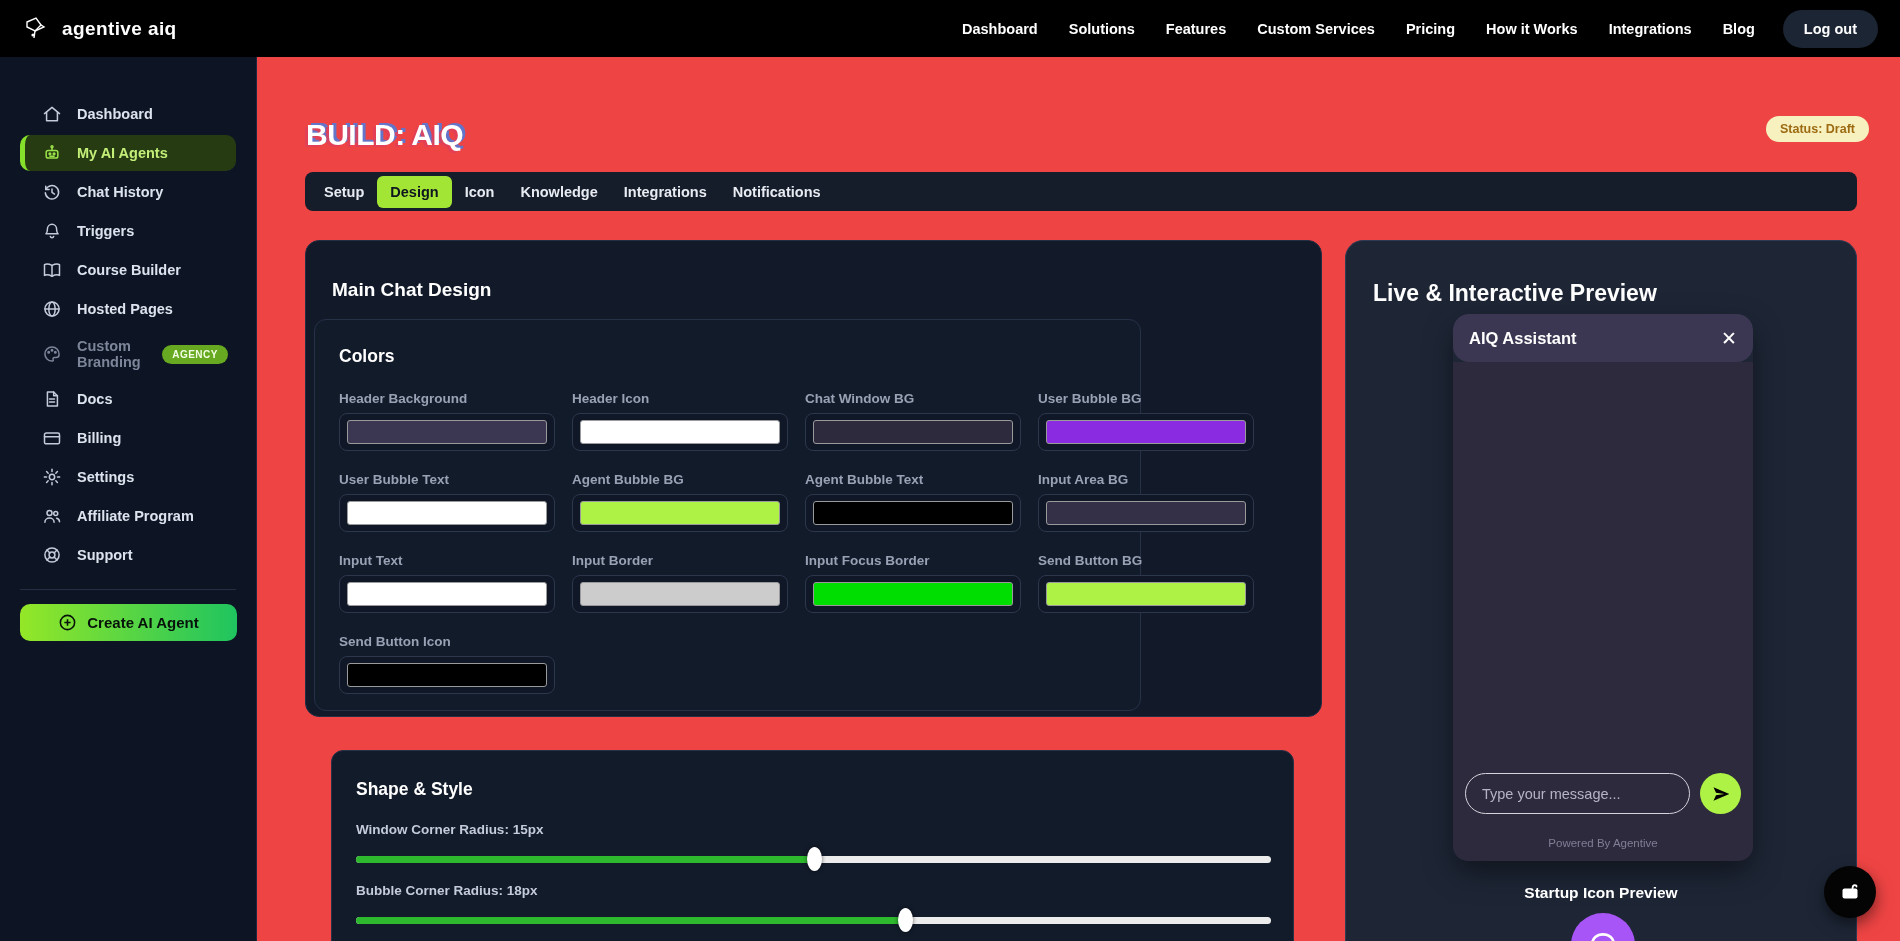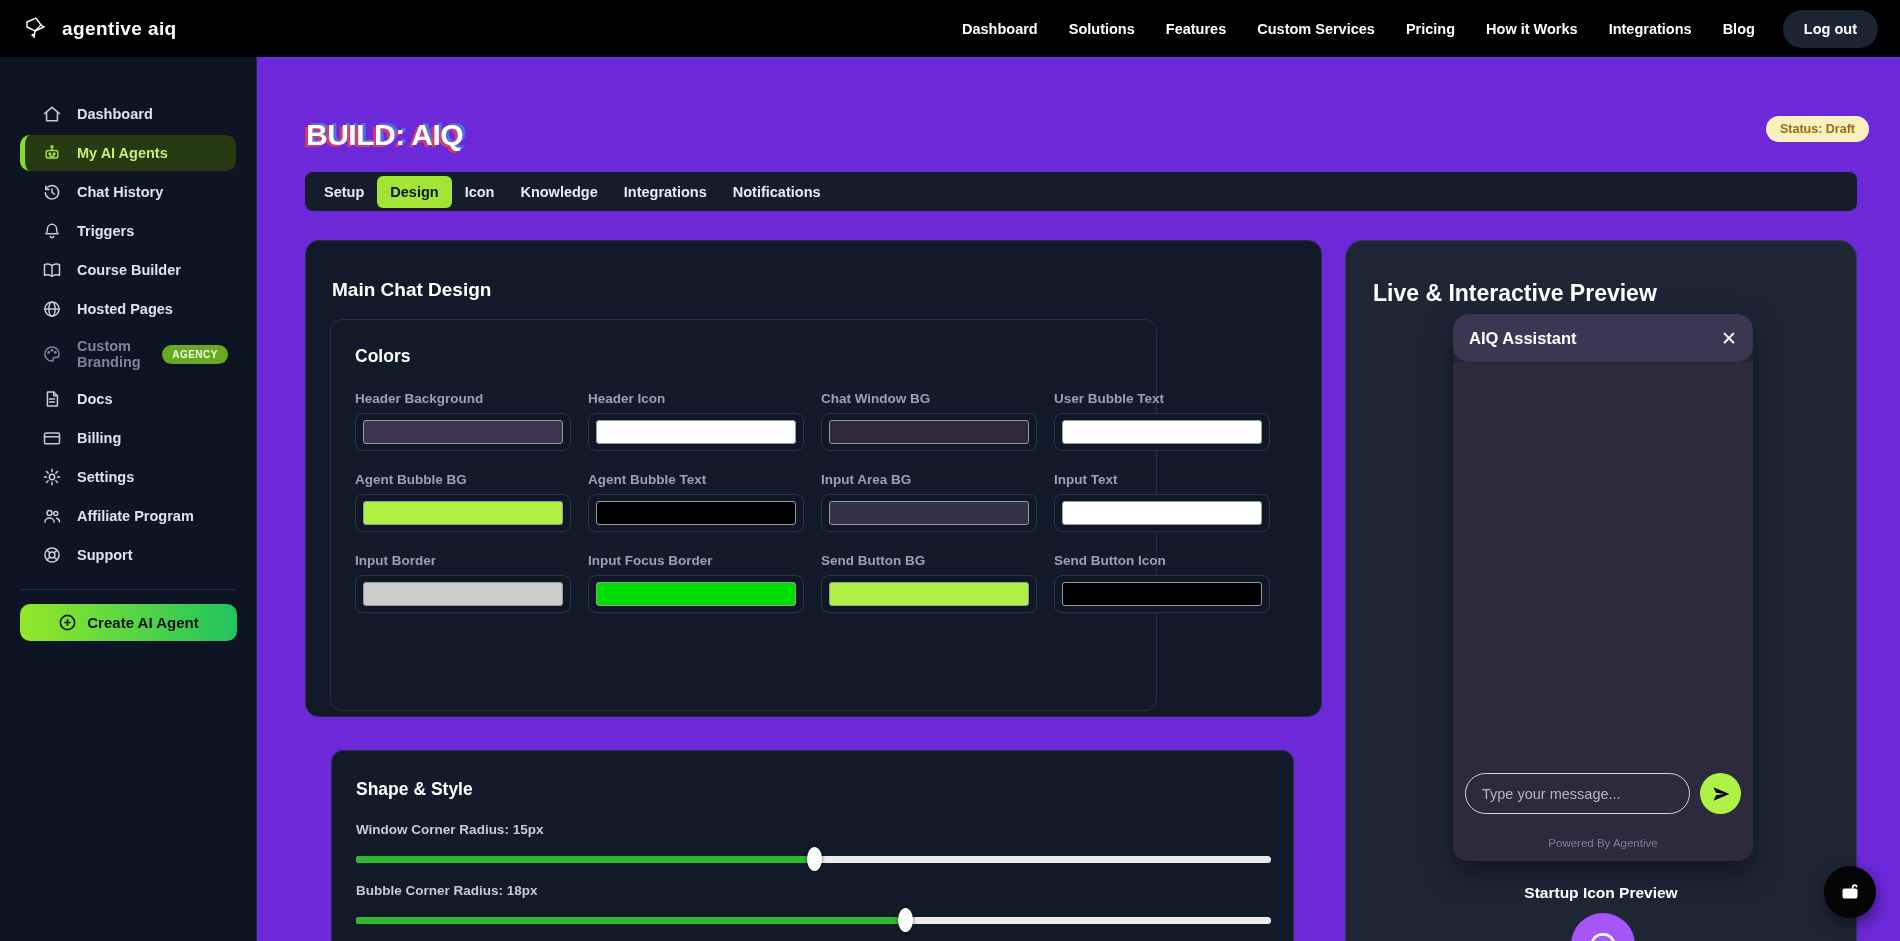--- a/index.html
+++ b/index.html
@@ -1,17 +1,17 @@
 <!DOCTYPE html>
 <html><head>
 <meta charset="utf-8">
 <style>
   html,body{margin:0;padding:0;background:#0a0f1c;}
   *{box-sizing:border-box;font-family:"Liberation Sans","DejaVu Sans",sans-serif;}
-  .screen{position:relative;width:1900px;height:941px;background:#6d28d9;overflow:hidden;}
+  .screen{position:relative;width:1900px;height:941px;background:#ef4444;overflow:hidden;}
 
   
   .topnav{position:absolute;left:0;top:0;width:1900px;height:57px;background:#000;display:flex;align-items:center;padding:0 22px;z-index:30;}
   .brand{display:flex;align-items:center;gap:12px;}
   .brand svg{width:28px;height:28px;stroke:#fff;fill:none;stroke-width:1.4;}
   .brand-name{color:#fff;font-size:19px;font-weight:600;letter-spacing:.4px;}
   .nav-links{margin-left:auto;display:flex;align-items:center;gap:31px;}
   .nav-link{color:#fff;font-size:14.5px;font-weight:600;cursor:pointer;text-decoration:none;white-space:nowrap;}
   .logout-btn{margin-left:28px;background:#1c2534;color:#fff;font-size:14.5px;font-weight:600;padding:11px 21px;border-radius:21px;border:none;cursor:pointer;}
 
@@ -35,21 +35,21 @@
   .status-badge{position:absolute;left:1766px;top:116px;background:#f7f0bf;color:#9c6b12;font-size:12.5px;font-weight:700;padding:6px 14px;border-radius:14px;z-index:5;}
 
   
   .tabbar{position:absolute;left:305px;top:172px;width:1552px;height:39px;background:#151d2b;border-radius:8px;display:flex;align-items:center;padding:0 6px;z-index:5;}
   .tab{color:#e8ebf2;font-size:14.5px;font-weight:600;padding:8px 13px;border-radius:6px;cursor:pointer;white-space:nowrap;}
   .tab.active{background:#a3e535;color:#0e1420;font-weight:700;}
 
   
   .main-card{position:absolute;left:305px;top:240px;width:1017px;height:477px;background:#121a29;border:1px solid #232e45;border-radius:14px;z-index:4;}
   .main-card-title{position:absolute;left:26px;top:22px;color:#fff;font-size:19px;font-weight:800;}
-  .colors-card{position:absolute;left:24px;top:78px;width:827px;height:392px;background:#121b2a;border:1px solid #263148;border-radius:12px;padding:24px;}
+  .colors-card{position:absolute;left:8px;top:78px;width:827px;height:392px;background:#121b2a;border:1px solid #263148;border-radius:12px;padding:24px;}
   .colors-title{color:#fff;font-size:17.5px;font-weight:800;margin:2px 0 24px;}
   .color-grid{display:grid;grid-template-columns:repeat(4,216px);column-gap:17px;row-gap:21px;}
   .color-label{color:#99a2b5;font-size:13.5px;font-weight:700;margin-bottom:7px;}
   .swatch-box{border:1px solid #2c374c;background:#101828;border-radius:8px;padding:6px 7px;height:38px;cursor:pointer;}
   .swatch{height:24px;border-radius:3px;border:1px solid #9a9a9a;}
 
   .shape-card{position:absolute;left:331px;top:750px;width:963px;height:260px;background:#121b2a;border:1px solid #263148;border-radius:12px;padding:24px;z-index:4;}
   .shape-title{color:#fff;font-size:17.5px;font-weight:700;margin:4px 0 22px;}
   .slider-label{color:#c4cbda;font-size:13.5px;font-weight:700;margin:12px 0 10px;}
   .slider{position:relative;height:24px;width:915px;cursor:pointer;}
@@ -264,20 +264,26 @@
             </div>
           </div>
 
           <div class="color-field">
             <div class="color-label">Chat Window BG</div>
             <div class="swatch-box">
               <div class="swatch" style="background: rgb(45, 42, 62);"></div>
             </div>
           </div>
 
+          <div class="color-field">
+            <div class="color-label">User Bubble BG</div>
+            <div class="swatch-box">
+              <div class="swatch" style="background: rgb(138, 43, 226);"></div>
+            </div>
+          </div>
 
           <div class="color-field">
             <div class="color-label">User Bubble Text</div>
             <div class="swatch-box">
               <div class="swatch" style="background: rgb(255, 255, 255);"></div>
             </div>
           </div>
 
           <div class="color-field">
             <div class="color-label">Agent Bubble BG</div>

